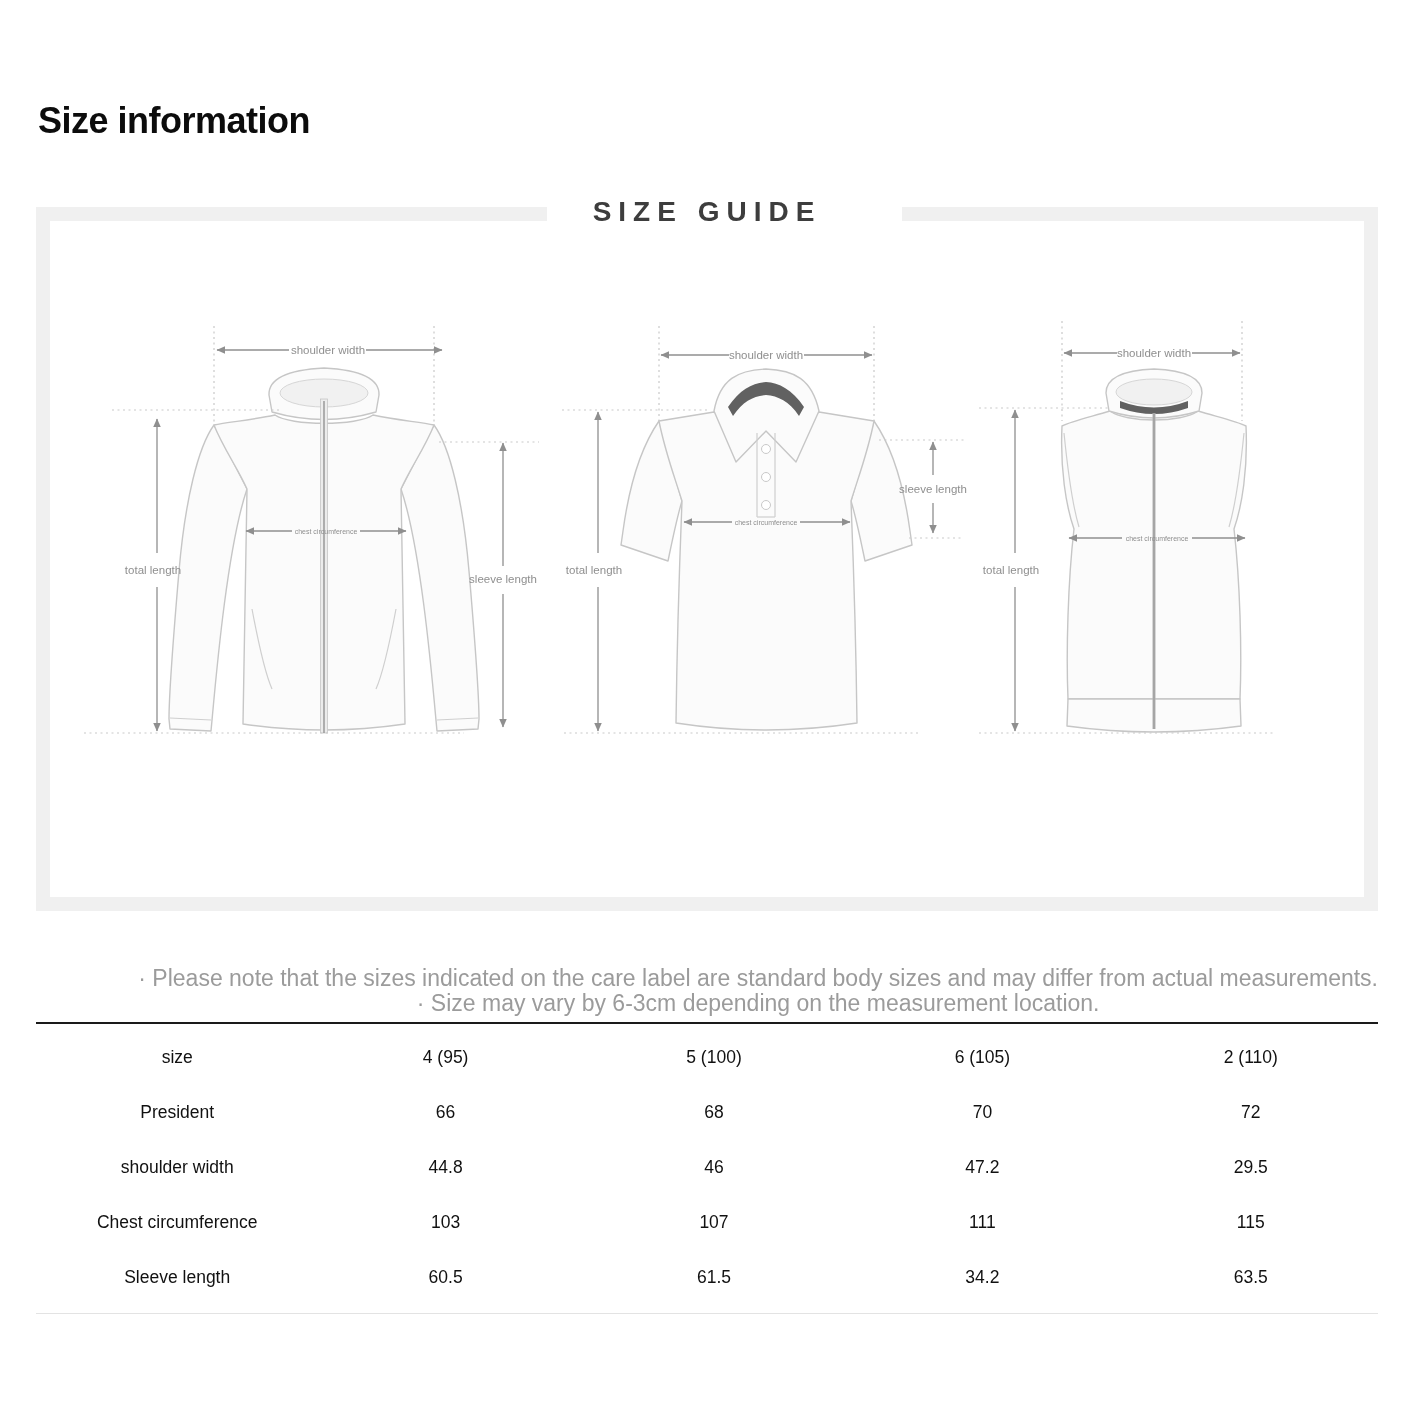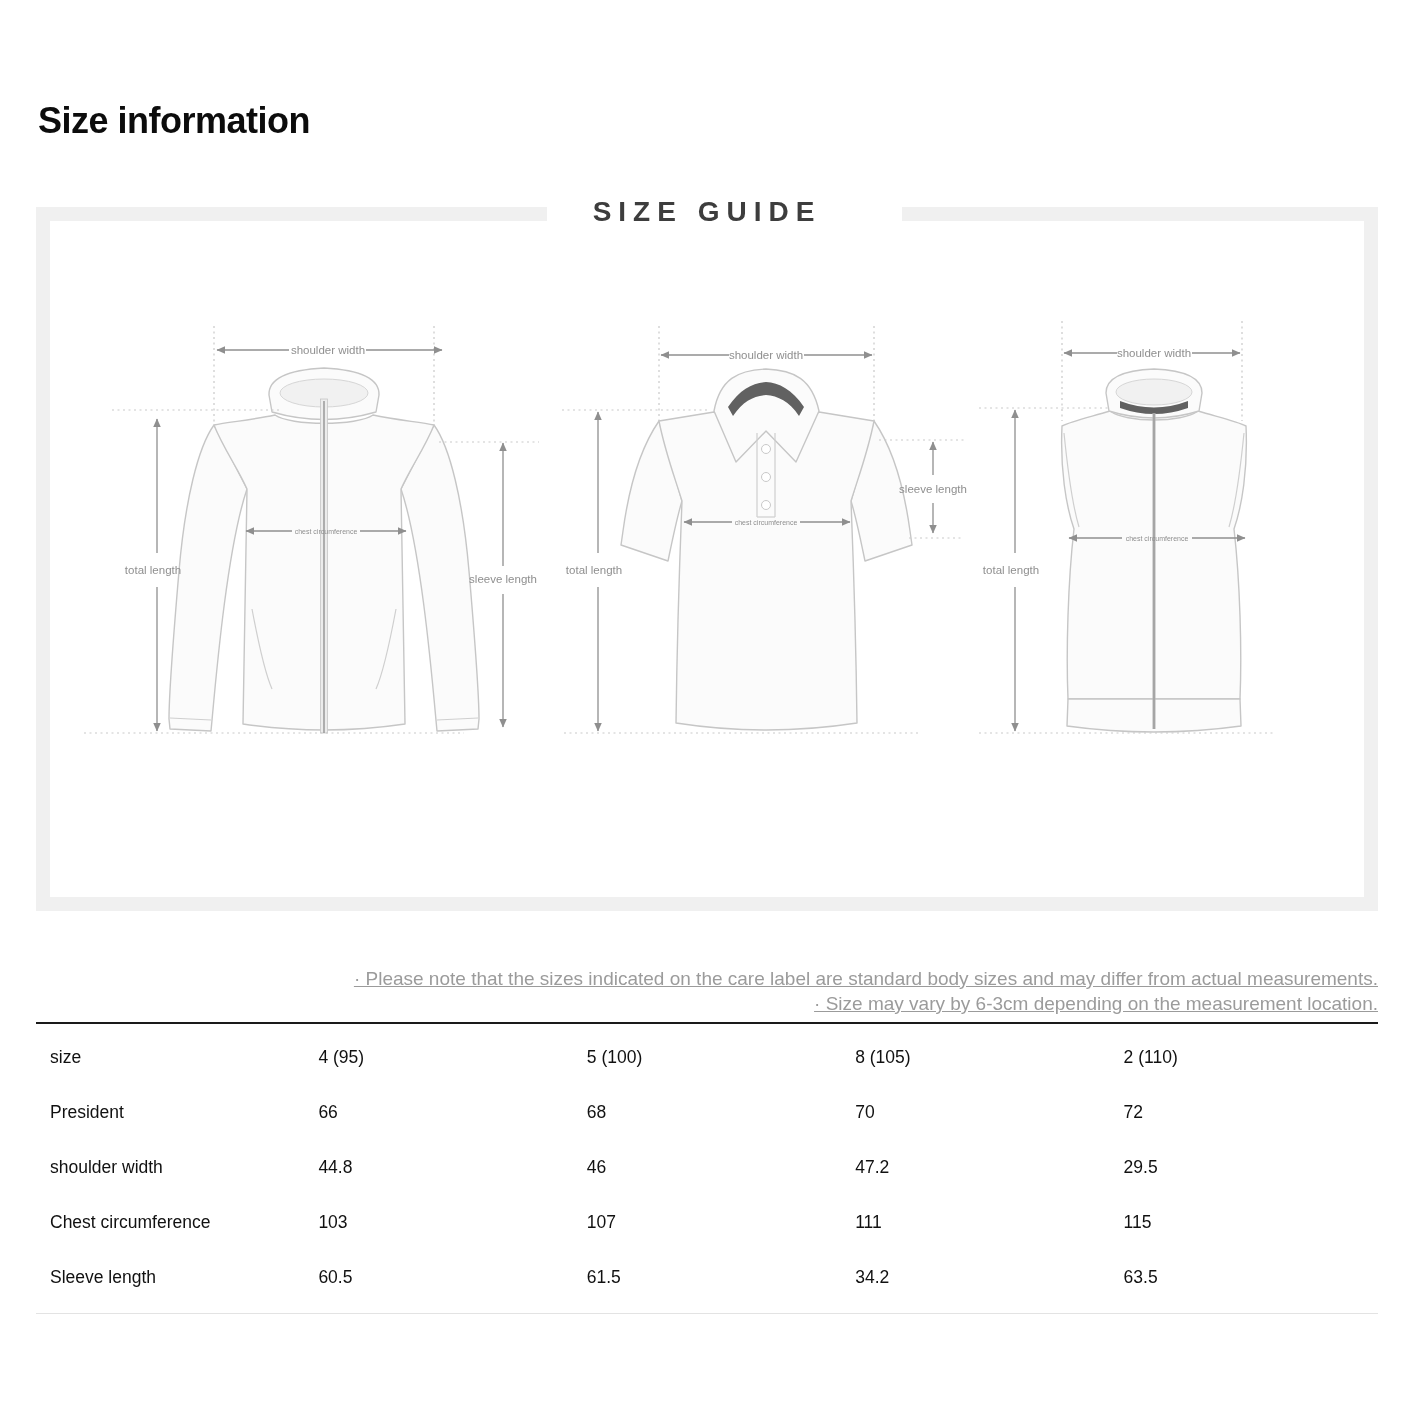--- a/index.html
+++ b/index.html
@@ -25,28 +25,28 @@
   .diagram-svg{position:absolute;left:14px;top:14px;}
   .gfill{fill:#fbfbfb;stroke:#c6c6c6;stroke-width:1.4;stroke-linejoin:round;}
   .ginner{fill:#f1f1f1;stroke:#d6d6d6;stroke-width:1;}
   .gline{fill:none;stroke:#cfcfcf;stroke-width:1.2;}
   .gdark{fill:#616161;stroke:none;}
   .guide{stroke:#c9c9c9;stroke-width:1.2;stroke-dasharray:2 3.5;fill:none;}
   .arr{stroke:#8f8f8f;stroke-width:1.3;fill:none;}
   .dim{fill:#8f8f8f;font-size:11.5px;text-anchor:middle;font-family:"Liberation Sans","DejaVu Sans",sans-serif;}
   .dim-sm{font-size:7px;}
   .notes{
-    position:absolute;right:36px;top:966px;text-align:right;
-    font-size:19px;line-height:25px;color:#9b9b9b;text-decoration:underline;
+    position:absolute;right:36px;top:966px;text-align:center;
+    font-size:23px;line-height:25px;color:#9b9b9b;
   }
   .size-table{
     position:absolute;left:36px;top:1022px;width:1342px;box-sizing:border-box;
     border-top:2px solid #1a1a1a;border-bottom:1px solid #e3e3e3;padding:6px 0 8px 0;
   }
-  .t-row{display:grid;grid-template-columns:repeat(5,1fr);height:55px;align-items:center;}
+  .t-row{display:grid;grid-template-columns:repeat(5,1fr);height:55px;align-items:center;text-align:center;}
   .t-cell{padding-left:14px;font-size:17.5px;color:#111;}
 </style>
 </head>
 <body>
 
 <div class="page">
 
   <h1 class="page-title">Size information</h1>
 
   <div class="guide-box">
@@ -169,21 +169,21 @@
   <div class="notes">
     <div>· Please note that the sizes indicated on the care label are standard body sizes and may differ from actual measurements.</div>
     <div>· Size may vary by 6-3cm depending on the measurement location.</div>
   </div>
 
   <div class="size-table">
     <div class="t-row">
       <div class="t-cell">size</div>
       <div class="t-cell">4 (95)</div>
       <div class="t-cell">5 (100)</div>
-      <div class="t-cell">8 (105)</div>
+      <div class="t-cell">6 (105)</div>
       <div class="t-cell">2 (110)</div>
     </div>
     <div class="t-row">
       <div class="t-cell">President</div>
       <div class="t-cell">66</div>
       <div class="t-cell">68</div>
       <div class="t-cell">70</div>
       <div class="t-cell">72</div>
     </div>
     <div class="t-row">

